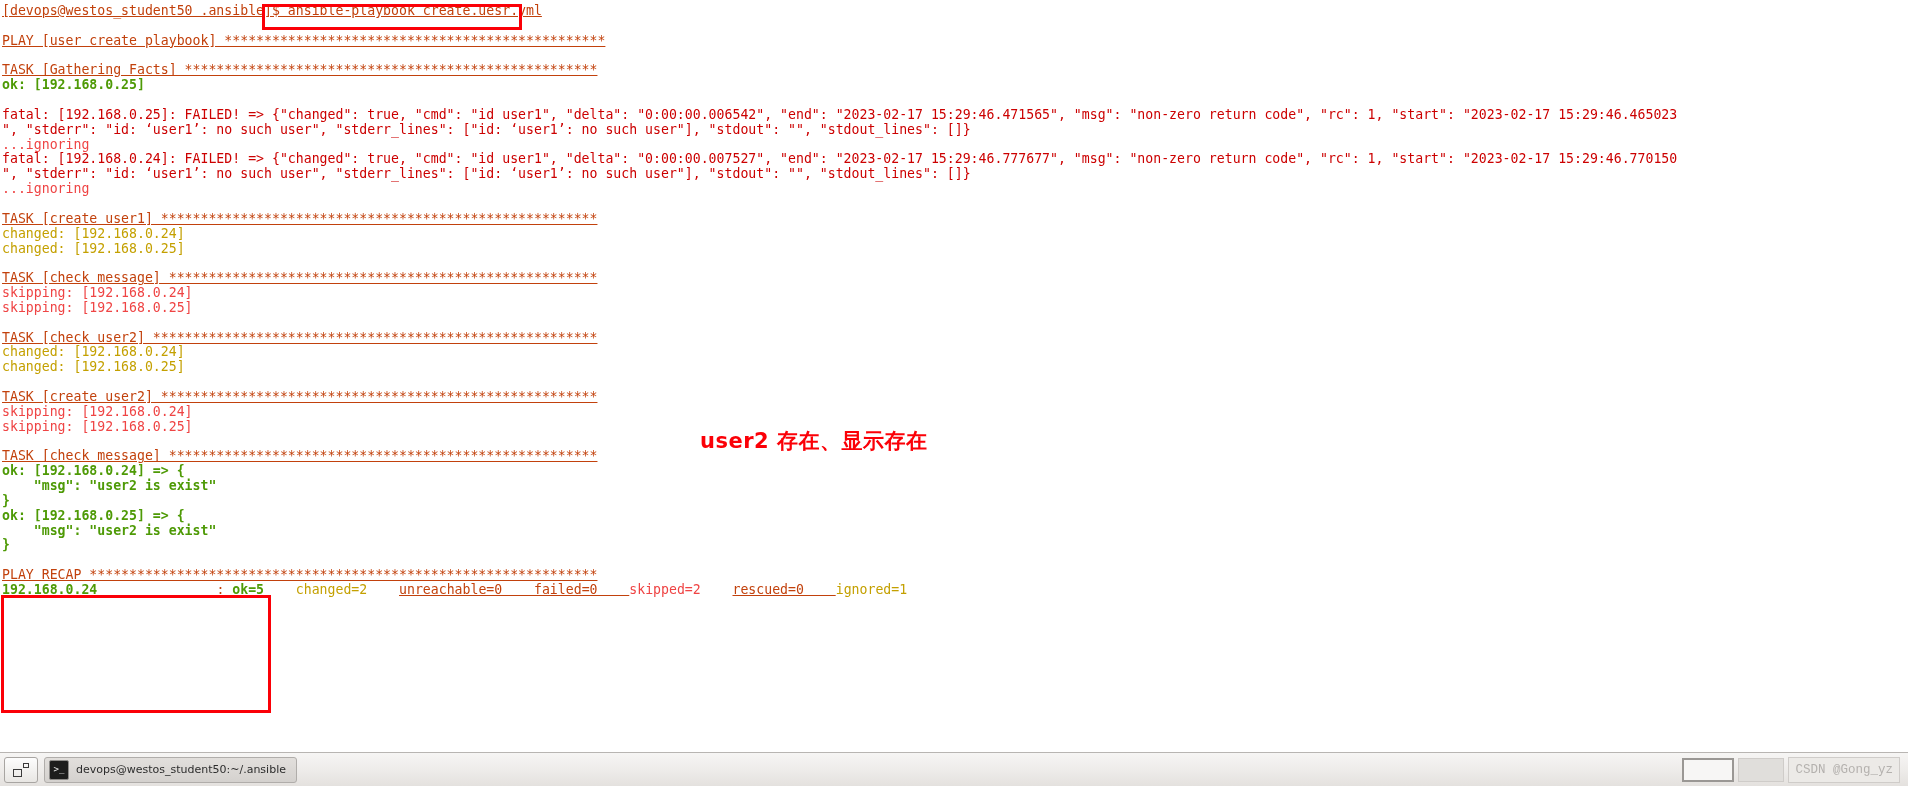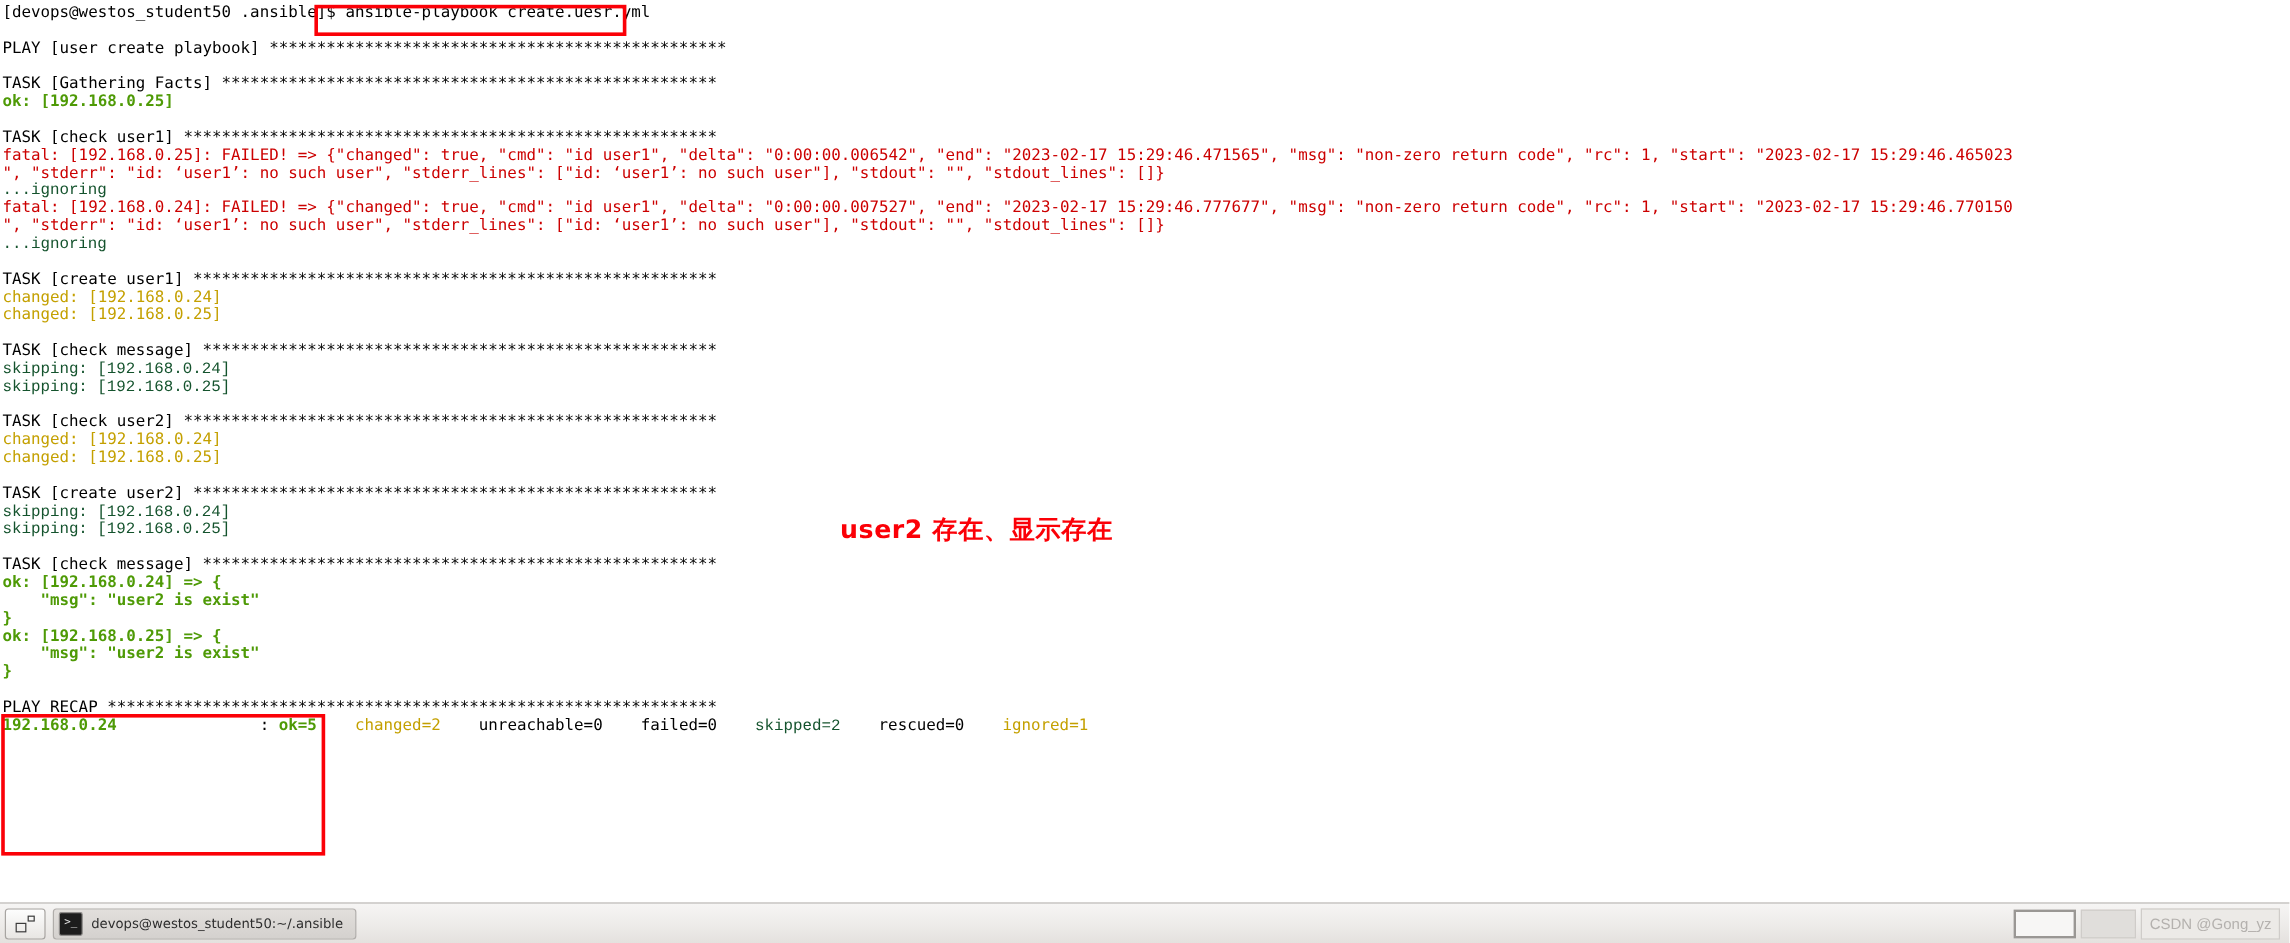--- a/index.html
+++ b/index.html
@@ -37,25 +37,25 @@
   .line {
     font-family: "DejaVu Sans Mono", "Liberation Mono", monospace;
     font-size: 13.2px;
     line-height: 14.85px;
     white-space: pre;
     letter-spacing: 0px;
     height: 14.85px;
   }
   .blank { height: 14.85px; }
 
-  .c-default { color: #000000; }
+  .c-default { color: #c2410c; text-decoration: underline; }
   .c-green   { color: #4e9a06; font-weight: bold; }
   .c-red     { color: #cc0000; }
   .c-yellow  { color: #c4a000; }
-  .c-cyan    { color: #14532d; font-family: Liberation Mono, monospace; }
+  .c-cyan    { color: #ef4444; }
 
   
   .redbox {
     position: absolute;
     border: 3px solid #fb0007;
     box-sizing: border-box;
     pointer-events: none;
     background: transparent;
   }
   #box-command  { left: 262px;  top: 4px;   width: 260px; height: 26px; }
@@ -171,21 +171,21 @@
     background: #e0dedb;
   }
   #watermark {
     height: 24px;
     padding: 12px 6px;
     display: flex;
     align-items: center;
     border: 1px solid #cfccc9;
     background: #eceae7;
     color: #b4b1ae;
-    font-family: Liberation Sans, sans-serif;
+    font-family: Liberation Mono, monospace;
     font-size: 12.5px;
     white-space: nowrap;
     box-sizing: border-box;
   }
 
   
   #terminal-scrollbar {
     position: absolute;
     right: 0;
     top: 0;
@@ -201,21 +201,20 @@
 
   <div id="terminal">
     <div id="terminal-lines">
         <div class="line c-default">[devops@westos_student50 .ansible]$ ansible-playbook create.uesr.yml</div>
         <div class="line blank"></div>
         <div class="line c-default">PLAY [user create playbook] ************************************************</div>
         <div class="line blank"></div>
         <div class="line c-default">TASK [Gathering Facts] ****************************************************</div>
         <div class="line c-green">ok: [192.168.0.25]</div>
         <div class="line blank"></div>
-        <div class="line c-default">TASK [check user1] ********************************************************</div>
         <div class="line c-red">fatal: [192.168.0.25]: FAILED! =&gt; {"changed": true, "cmd": "id user1", "delta": "0:00:00.006542", "end": "2023-02-17 15:29:46.471565", "msg": "non-zero return code", "rc": 1, "start": "2023-02-17 15:29:46.465023</div>
         <div class="line c-red">", "stderr": "id: ‘user1’: no such user", "stderr_lines": ["id: ‘user1’: no such user"], "stdout": "", "stdout_lines": []}</div>
         <div class="line c-cyan">...ignoring</div>
         <div class="line c-red">fatal: [192.168.0.24]: FAILED! =&gt; {"changed": true, "cmd": "id user1", "delta": "0:00:00.007527", "end": "2023-02-17 15:29:46.777677", "msg": "non-zero return code", "rc": 1, "start": "2023-02-17 15:29:46.770150</div>
         <div class="line c-red">", "stderr": "id: ‘user1’: no such user", "stderr_lines": ["id: ‘user1’: no such user"], "stdout": "", "stdout_lines": []}</div>
         <div class="line c-cyan">...ignoring</div>
         <div class="line blank"></div>
         <div class="line c-default">TASK [create user1] *******************************************************</div>
         <div class="line c-yellow">changed: [192.168.0.24]</div>
         <div class="line c-yellow">changed: [192.168.0.25]</div>

